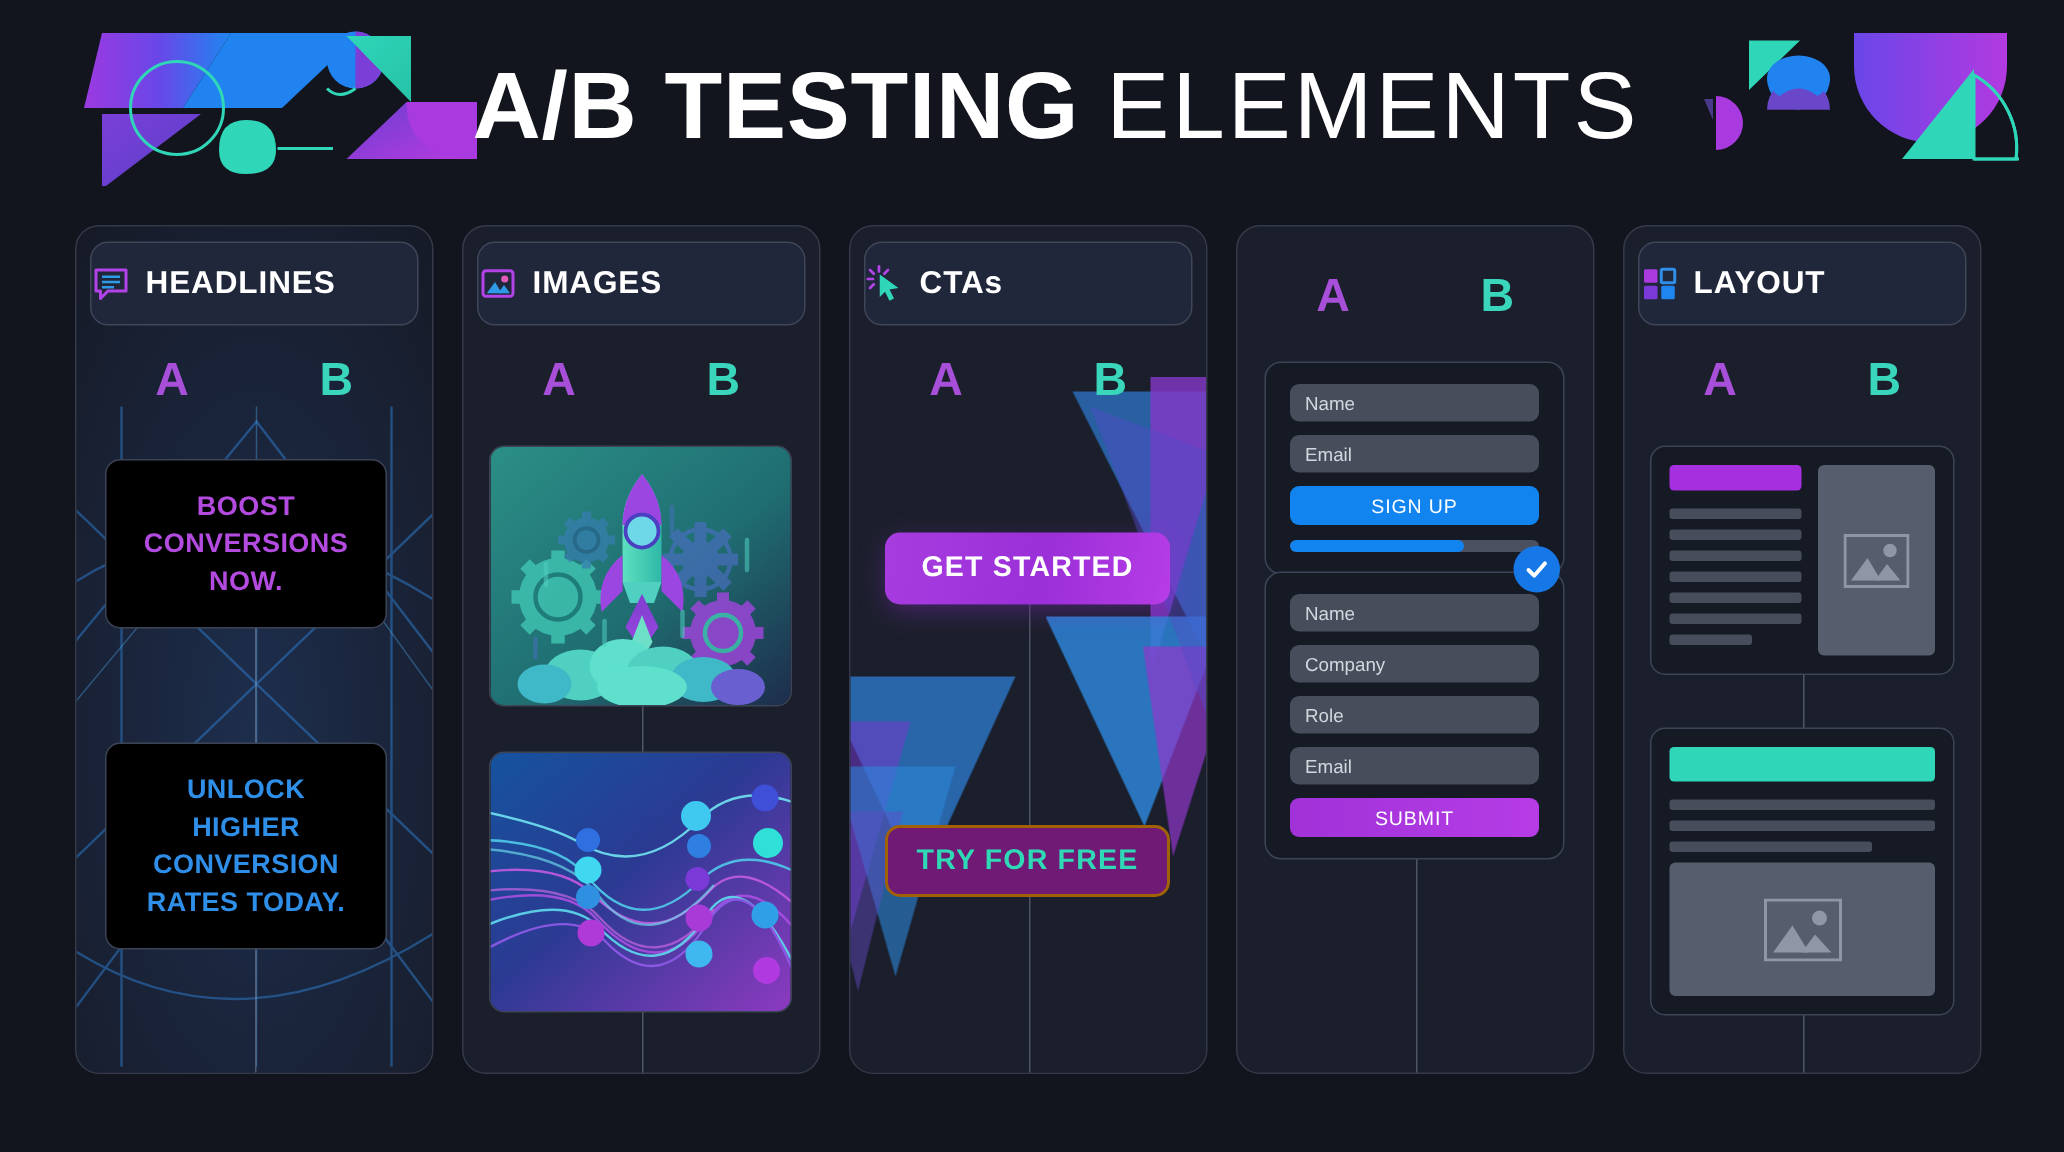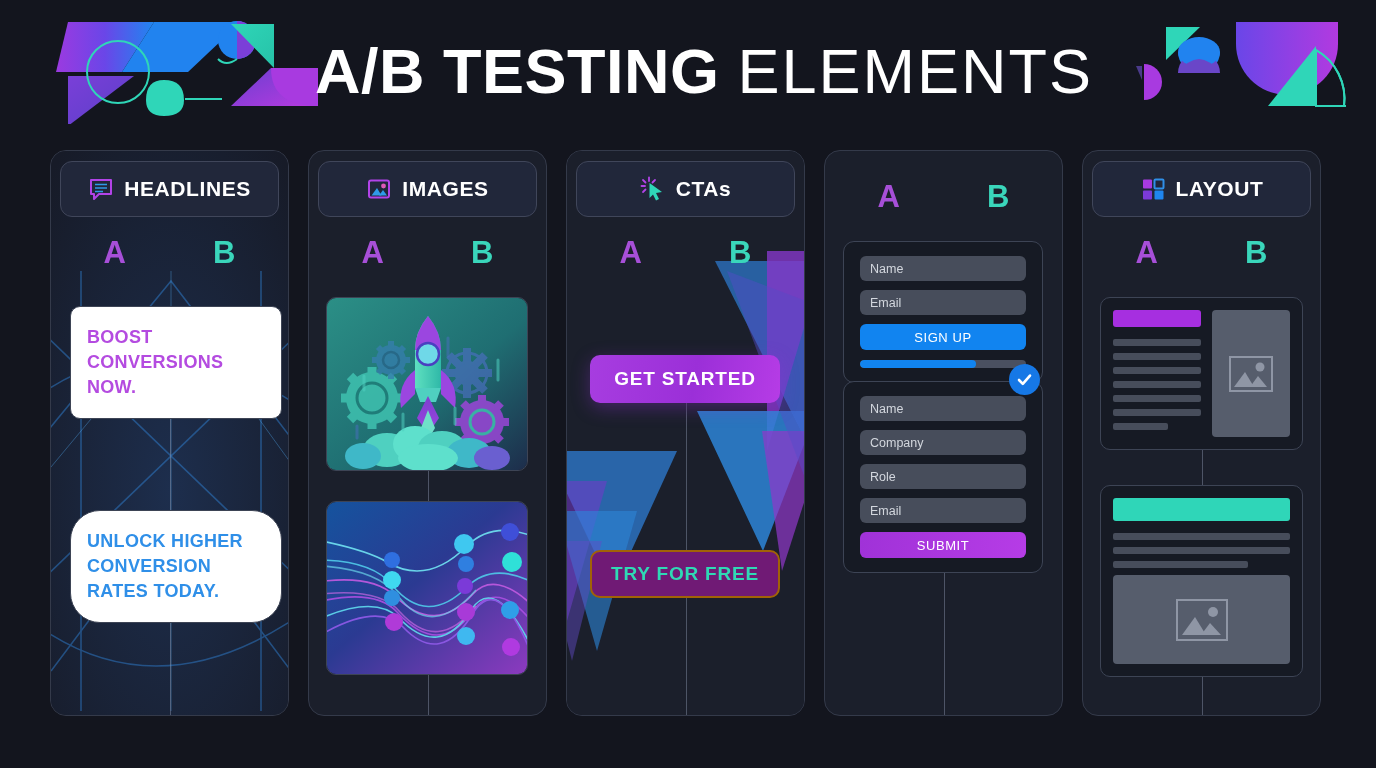--- a/index.html
+++ b/index.html
@@ -78,21 +78,20 @@
 
   
   .chip {
     width: 219px;
     height: 56px;
     border-radius: 12px;
     border: 1px solid #40465a;
     background: #21273a;
     display: flex;
     align-items: center;
-    justify-content: center;
     gap: 10px;
     flex: none;
   }
   .chip-label {
     font-size: 21px;
     font-weight: bold;
     color: #ffffff;
     letter-spacing: 0.6px;
   }
   .chip-icon { width: 26px; height: 26px; display: block; flex: none; }
@@ -132,28 +131,29 @@
     position: relative;
     width: 219px;
     flex: 1;
     z-index: 3;
   }
 
   
   .headline-card {
     position: absolute;
     left: 10px;
-    width: 212px;
+    width: 188px;
     border-radius: 10px;
     border: 1px solid #3d4455;
-    background: #ffffff;
+    background: #000000;
     padding: 18px 16px;
+    text-align: center;
   }
   .headline-card.a { top: 29px; }
-  .headline-card.b { top: 233px; border-radius: 30px; }
+  .headline-card.b { top: 218px; }
   .headline-text {
     font-size: 18px;
     font-weight: bold;
     line-height: 25px;
     letter-spacing: 0.3px;
   }
   .headline-text.purple { color: #b44be0; }
   .headline-text.blue   { color: #2f8fe8; }
 
   

